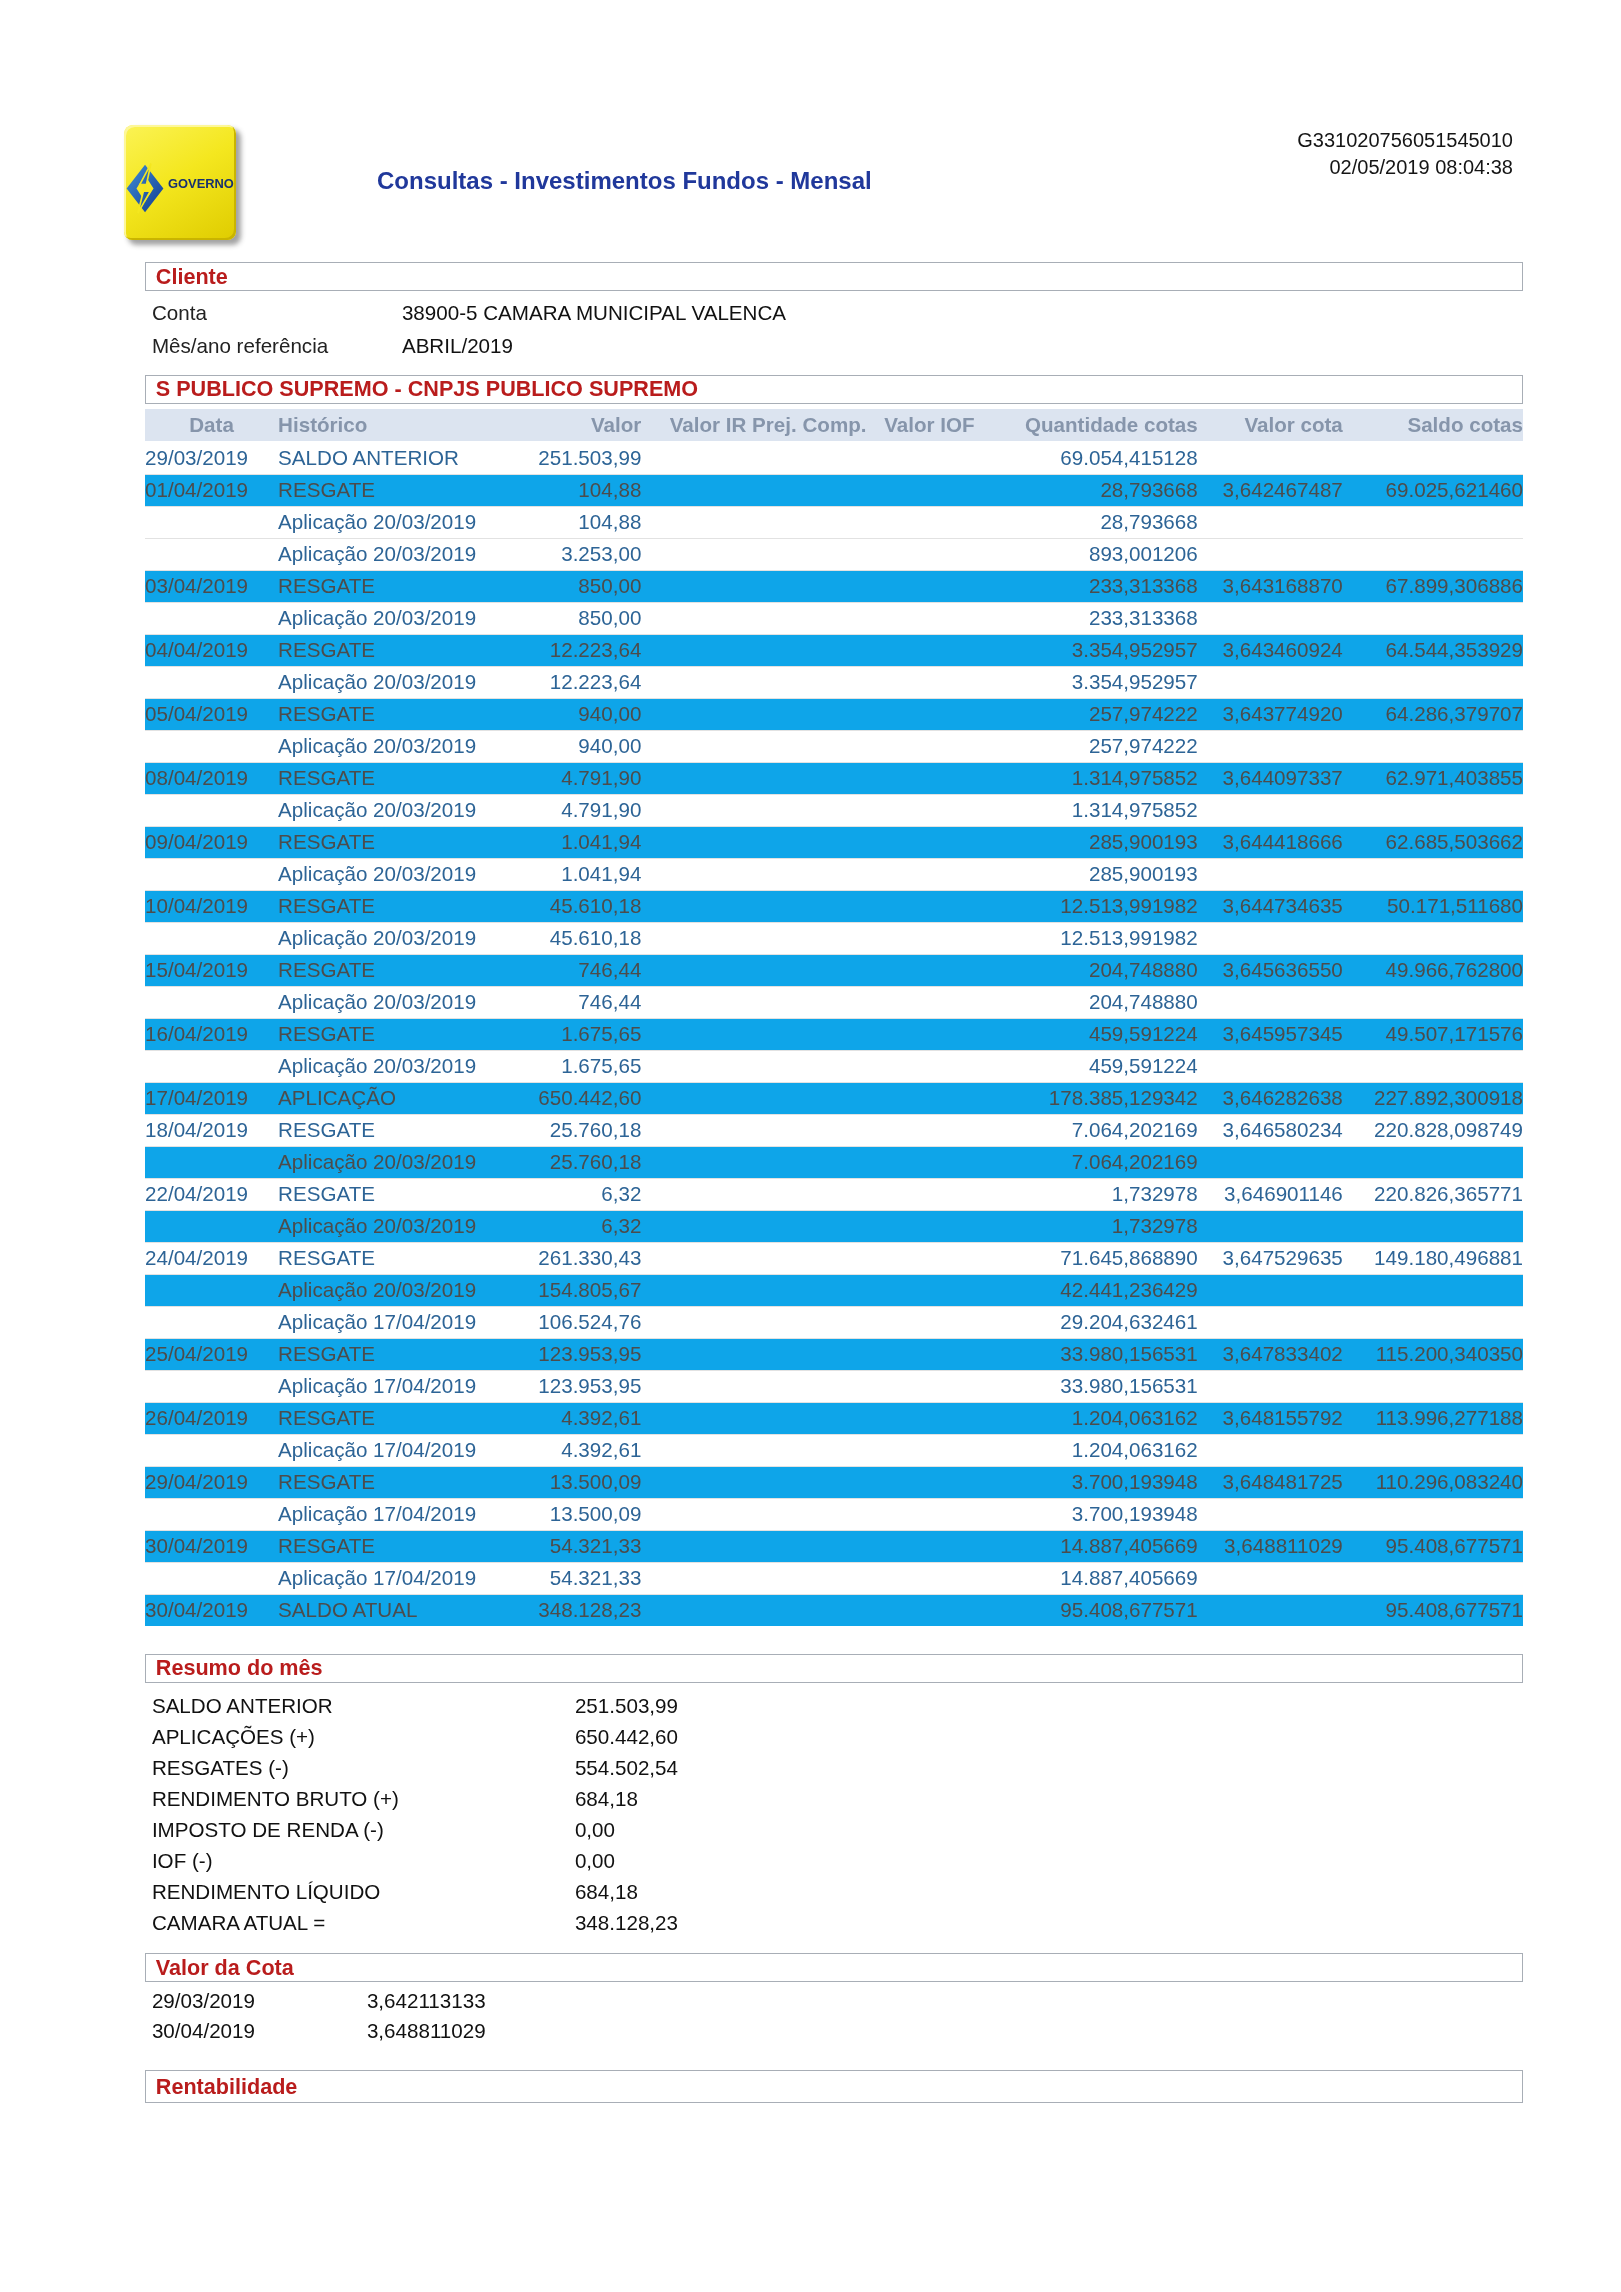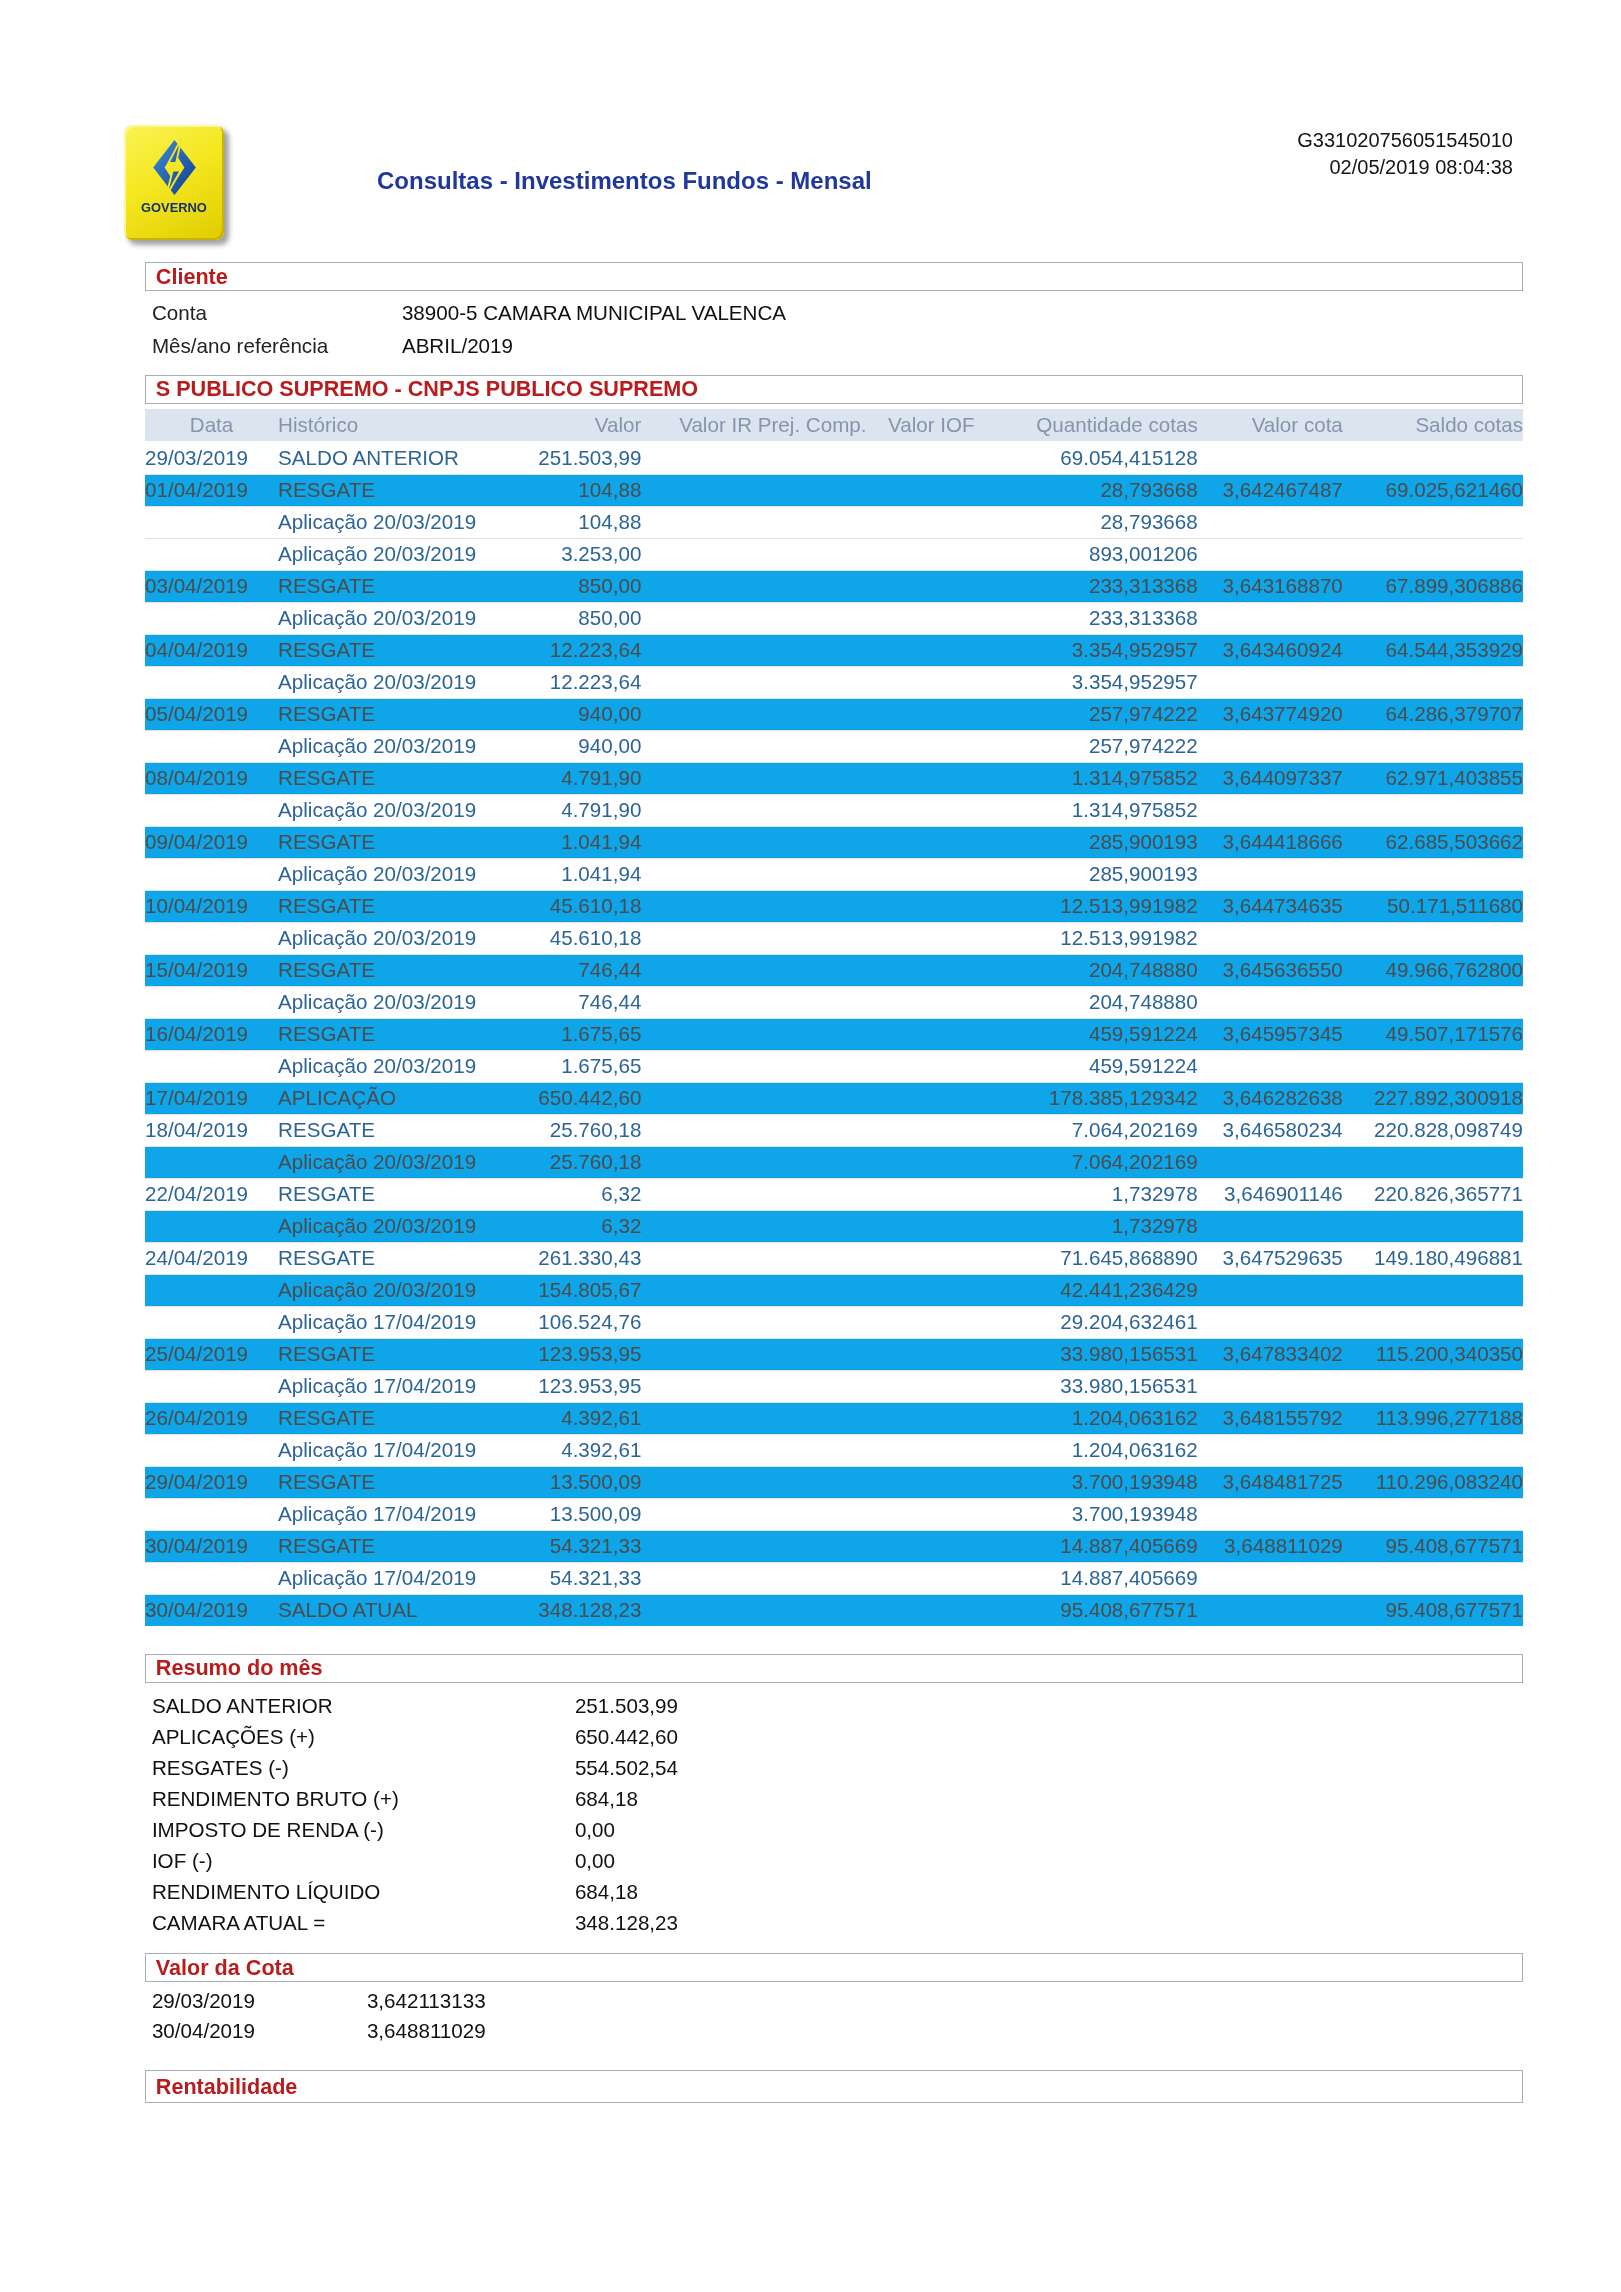--- a/index.html
+++ b/index.html
@@ -1,23 +1,23 @@
 <!DOCTYPE html>
 <html lang="pt-BR"><head>
 <meta charset="utf-8">
 <style>
   html,body{margin:0;padding:0;background:#e9e9e9;}
   .page{position:relative;width:1621px;height:2293px;background:#ffffff;
         font-family:"Liberation Sans","DejaVu Sans",sans-serif;color:#1c1c1c;overflow:hidden;}
 
   
-  .logo{position:absolute;left:124px;top:125px;width:100px;height:115px;border-radius:8.8px;
+  .logo{position:absolute;left:124px;top:125px;width:112px;height:115px;border-radius:8.8px;
         background:linear-gradient(150deg,#fbf355 0%,#f4e71f 45%,#dfcc00 100%);
         box-shadow:4.9px 4.9px 4.9px rgba(50,50,50,.45), inset -2px -2px 0 #c9b400, inset 2px 2px 0 #fdf79a;
-        display:flex;flex-direction:column;align-items:center;justify-content:flex-start;}
+        display:flex;flex-direction:row;align-items:center;justify-content:flex-start;}
   .logo svg{width:49px;height:61px;margin-top:11.8px;}
   .logo-text{font-size:13.7px;font-weight:bold;color:#17316f;letter-spacing:0;transform:scaleX(.94);
              margin-top:2px;white-space:nowrap;}
   .doc-title{position:absolute;left:377px;top:167px;font-size:24px;font-weight:bold;color:#20389b;}
   .doc-meta{position:absolute;top:127px;right:108px;text-align:right;font-size:20px;line-height:26.5px;color:#151515;}
 
   
   .content{position:absolute;left:145px;top:262px;width:1378px;}
   .section-box{box-sizing:border-box;border:1px solid #a8aeb6;height:29px;background:#fff;
                display:flex;align-items:center;padding-left:9.8px;
@@ -27,21 +27,21 @@
   .kv-row .k{width:250px;padding-left:6.9px;color:#222;}
   .kv-row .v{color:#111;}
 
   
   .fund-box{margin-top:11.8px;}
   table.fund{margin-top:4.9px;width:1378px;border-collapse:collapse;table-layout:fixed;font-size:20.6px;}
   table.fund col.c-data{width:133px;} table.fund col.c-hist{width:221px;}
   table.fund col.c-valor{width:142px;} table.fund col.c-ir{width:225px;}
   table.fund col.c-iof{width:108px;} table.fund col.c-qtd{width:223px;}
   table.fund col.c-cota{width:145px;} table.fund col.c-saldo{width:180px;}
-  table.fund thead th{height:32px;background:#dce4f0;color:#8695ab;font-weight:normal;
+  table.fund thead th{height:32px;background:#dce4f0;color:#8695ab;font-weight:bold;
                       font-size:20.6px;padding:0;border-bottom:2.9px solid #ffffff;}
   th.h-data{text-align:center;} th.h-hist{text-align:left;}
   th.h-num{text-align:right;} th.h-saldo{text-align:right;padding-right:5.9px;}
   table.fund tbody td{height:31px;padding:0;border-top:1px solid #e2e2e2;white-space:nowrap;overflow:hidden;}
   td.d-data{text-align:left;padding-left:11.8px;}
   td.d-hist{text-align:left;}
   td.d-num{text-align:right;}
   td.d-saldo{text-align:right;padding-right:5.9px;}
   tbody tr.odd{background:#ffffff;color:#2d6496;}
   tbody tr.even{background:#0ea5e9;color:#4c4c4c;}

